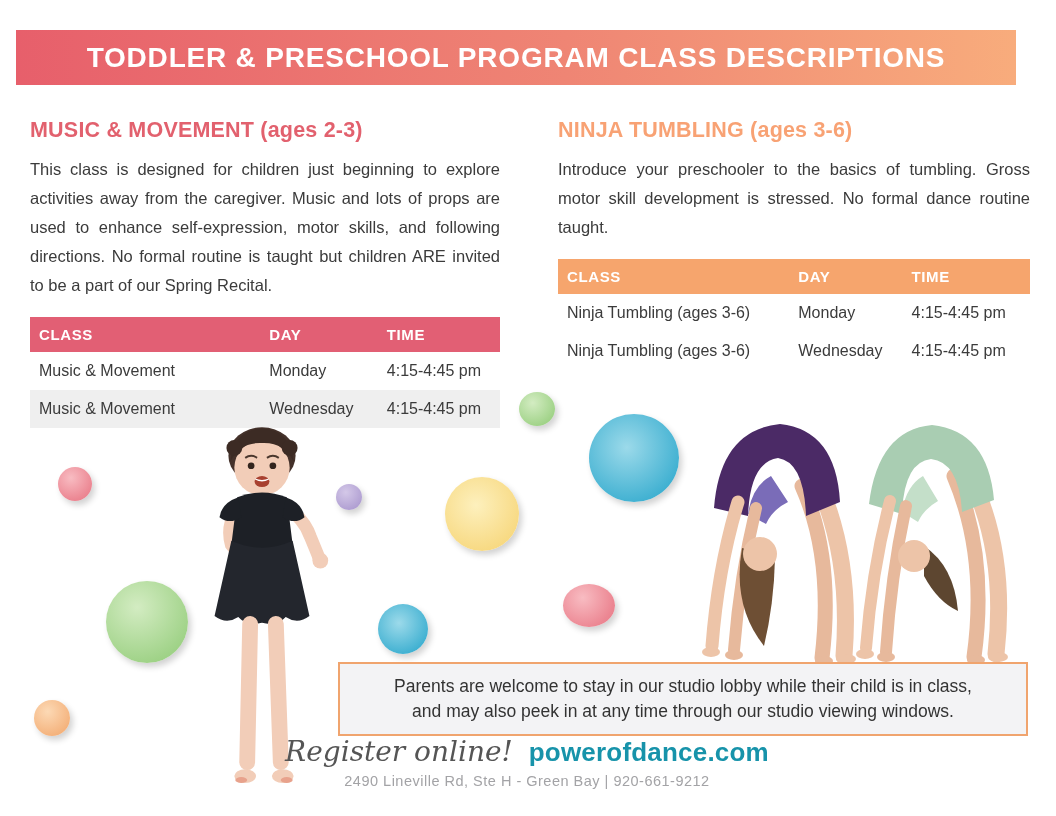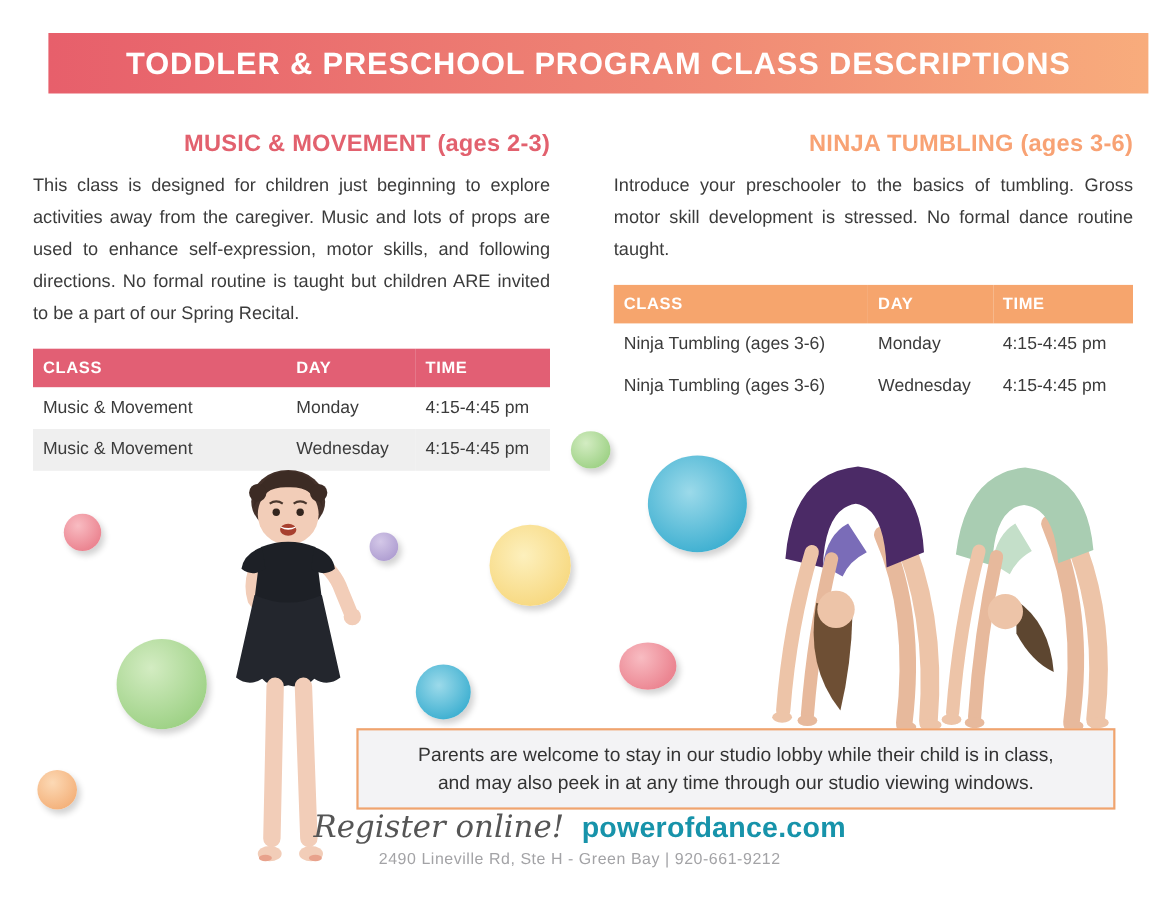--- a/index.html
+++ b/index.html
@@ -2,50 +2,50 @@
 <html><head>
 <meta charset="utf-8">
 <style>
   html,body { margin:0; padding:0; }
   body {
     width:1056px; height:816px; position:relative; overflow:hidden;
     background:#ffffff;
     font-family:"Liberation Sans", sans-serif;
   }
   .banner {
-    position:absolute; left:44px; top:30px; width:1000px; height:55px;
+    position:absolute; left:16px; top:30px; width:1000px; height:55px;
     background:linear-gradient(90deg,#e75f6b 0%,#ef8574 55%,#f8ac7c 100%);
     color:#ffffff; font-weight:bold; font-size:28px; letter-spacing:0.8px;
     display:flex; align-items:center; justify-content:center; white-space:nowrap;
   }
   .col { position:absolute; top:118px; }
   .col-left  { left:30px;  width:470px; }
   .col-right { left:558px; width:472px; }
-  .col-title { text-align:right; font-weight:bold; font-size:21.5px; margin:0 0 12px 0; letter-spacing:0.2px; }
+  .col-title { text-align:left; font-weight:bold; font-size:21.5px; margin:0 0 12px 0; letter-spacing:0.2px; }
   .col-left  .col-title { color:#e2616e; }
   .col-right .col-title { color:#f8a274; }
   .col-desc { font-size:16.5px; line-height:29px; color:#3b3b3b; text-align:justify; margin:0; }
   table { border-collapse:collapse; width:100%; margin-top:17px; table-layout:fixed; }
   thead th { color:#ffffff; font-weight:bold; font-size:15px; text-align:left;
              padding:9px 6px 9px 9px; letter-spacing:0.6px; }
   .t-music thead th { background:#e25f74; }
   .t-ninja thead th { background:#f6a56d; }
   tbody td { font-size:16px; color:#3b3b3b; padding:10px 6px 10px 9px; }
   .t-music tbody tr:nth-child(2) { background:#efefef; }
   .ball { position:absolute; border-radius:50%; z-index:1;
           box-shadow:3px 4px 6px rgba(0,0,0,0.18); }
   .b-pink   { background:radial-gradient(circle at 38% 32%, #f8bcc2, #ec8793 70%, #e67a88); }
   .b-purple { background:radial-gradient(circle at 38% 32%, #d4c8e8, #b09fd2 75%); }
   .b-green  { background:radial-gradient(circle at 38% 32%, #d3ecc2, #9fd287 75%, #94ca7c); }
   .b-orange { background:radial-gradient(circle at 38% 32%, #fcd9b5, #f4b27c 75%); }
   .b-yellow { background:radial-gradient(circle at 42% 38%, #fdf0bd, #f7d87f 78%, #f2cf6f); }
   .b-blue   { background:radial-gradient(circle at 42% 38%, #9cdaea, #3fb0d1 75%, #35a3c4); }
   .figure { position:absolute; z-index:2; }
   .notice {
-    position:absolute; left:324px; top:662px; width:690px; height:74px;
+    position:absolute; left:338px; top:662px; width:690px; height:74px;
     background:#f3f3f5; border:2px solid #f0a46e; box-sizing:border-box; z-index:5;
     display:flex; flex-direction:column; justify-content:center;
     text-align:center; font-size:17.5px; color:#333333; line-height:25px;
   }
   .footer { position:absolute; left:280px; top:735px; width:494px; text-align:center; z-index:6; }
   .register-row { display:flex; align-items:baseline; justify-content:center; gap:16px; }
   .register-script { font-family:"DejaVu Serif", serif; font-style:italic; font-size:28px; color:#555555; }
   .website { font-weight:bold; font-size:26px; color:#1793aa; letter-spacing:0.2px; }
   .address { font-size:14.5px; color:#a3a3a6; margin-top:5px; letter-spacing:0.5px; }
 </style>

